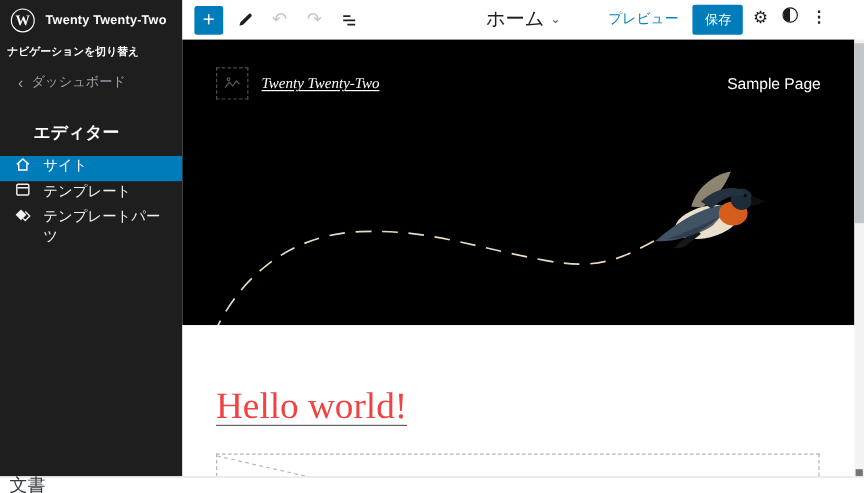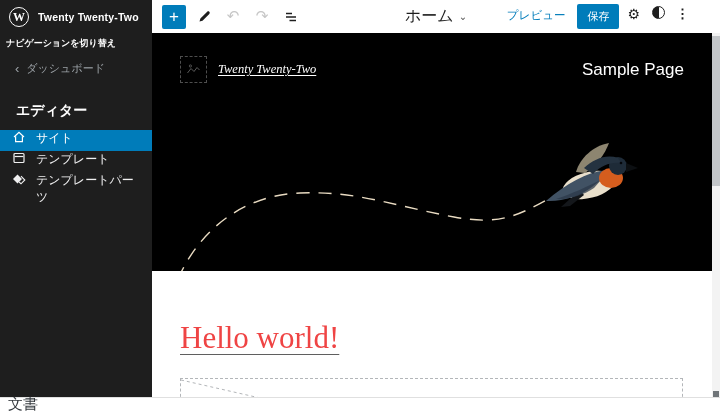--- a/index.html
+++ b/index.html
@@ -8,21 +8,21 @@
 
   
   .sidebar { position:absolute; left:0; top:0; width:152px; height:397px; background:#1e1e1e; color:#fff; }
   .logo-row { display:flex; align-items:center; gap:9px; padding:7px 9px 4px 9px; }
   .wp-logo { width:20px; height:20px; border:1.6px solid #fff; border-radius:50%; display:flex; align-items:center; justify-content:center;
              font-family:"Liberation Serif", serif; font-size:12px; font-weight:bold; color:#fff; }
   .site-name { font-size:10.5px; font-weight:600; letter-spacing:.2px; }
   .nav-toggle { font-size:9px; font-weight:bold; padding:6px 6px 2px 6px; color:#fff; }
   .back-link { display:flex; align-items:center; gap:7px; padding:9px 6px 4px 15px; color:#9ca2a7; font-size:11px; cursor:pointer; }
   .back-chevron { font-size:13px; line-height:10px; color:#9ca2a7; }
-  .editor-heading { font-size:14px; font-weight:bold; padding:22px 16px 10px 16px; color:#fff; }
+  .editor-heading { font-size:14px; font-weight:bold; padding:22px 16px 10px 28px; color:#fff; }
   .nav-item { display:flex; gap:10px; height:21px; padding:0 12px; font-size:12px; color:#f0f0f1; cursor:pointer; }
   .nav-item.active { background:var(--accent,#007cba); color:#fff; }
   .nav-item .nicon { width:14px; height:14px; flex:0 0 auto; display:block; }
 
   
   .topbar { position:absolute; left:152px; top:0; width:568px; height:33px; background:#fff; display:flex; align-items:center; }
   .tb-left { display:flex; align-items:center; gap:7px; padding-left:10px; }
   .inserter-btn { width:24px; height:24px; background:var(--accent,#007cba); color:#fff; border:none; border-radius:2px;
                   font-size:17px; line-height:22px; text-align:center; cursor:pointer; font-weight:400; }
   .tb-iconbtn { width:22px; height:24px; background:none; border:none; display:flex; align-items:center; justify-content:center; cursor:pointer; }
@@ -40,21 +40,21 @@
   .contrast-glyph { width:13px; height:13px; border-radius:50%; border:1.5px solid #1e1e1e;
                     background:linear-gradient(90deg,#1e1e1e 50%, transparent 50%); }
   .more-btn { background:none; border:none; font-size:13px; font-weight:bold; color:#1e1e1e; cursor:pointer; padding:2px 3px; }
 
   
   .canvas-black { position:absolute; left:152px; top:33px; width:560px; height:238px; background:#000; overflow:hidden; }
   .site-header-row { position:absolute; left:28px; right:28px; top:23px; display:flex; align-items:center; }
   .logo-placeholder { width:27px; height:27px; border:1px dashed #4e4e4e; display:flex; align-items:center; justify-content:center; cursor:pointer; }
   .canvas-site-title { margin-left:11px; font-family:"Liberation Serif", serif; font-style:italic; font-size:12.5px; color:#fff;
                        text-decoration:underline; text-underline-offset:2px; cursor:pointer; }
-  .canvas-nav { margin-left:auto; font-size:17px; color:#fff; cursor:pointer; }
+  .canvas-nav { margin-left:auto; font-size:13px; color:#fff; cursor:pointer; }
   .flight-svg { position:absolute; left:0; top:0; }
 
   
   .canvas-white { position:absolute; left:152px; top:271px; width:560px; height:126px; background:#fff; overflow:hidden; }
   .post-title { position:absolute; left:28px; top:49px; font-family:"Liberation Serif", serif; font-weight:400; font-size:31px; color:#ef4444;
                 text-decoration:underline; text-decoration-thickness:1px; text-decoration-color:#5f5f5f; text-underline-offset:6px; cursor:text; }
   .featured-placeholder { position:absolute; left:28px; top:107px; width:503px; height:40px; border:1px dashed #b3b6b9; }
 
   
   .scrollbar { position:absolute; left:712px; top:33px; width:8px; height:364px; background:#f3f3f3; }

